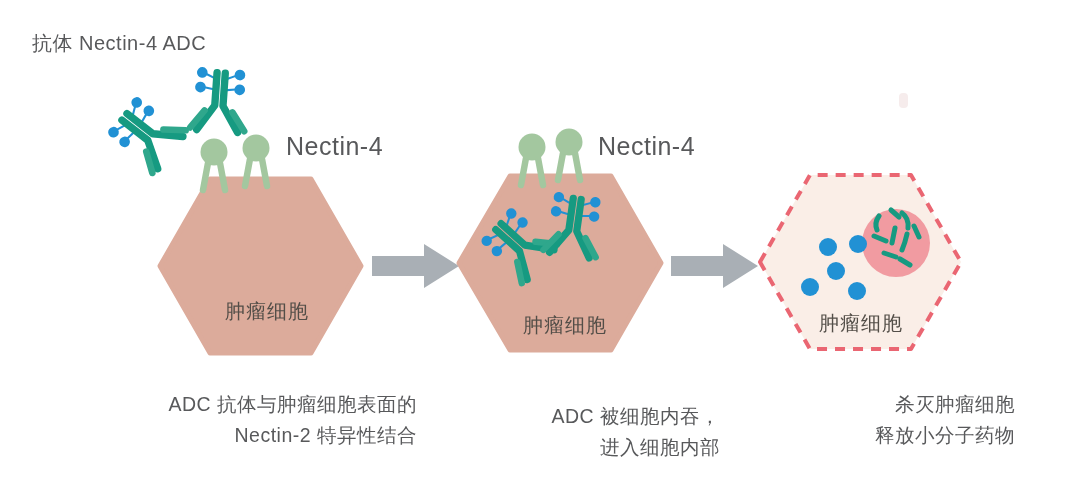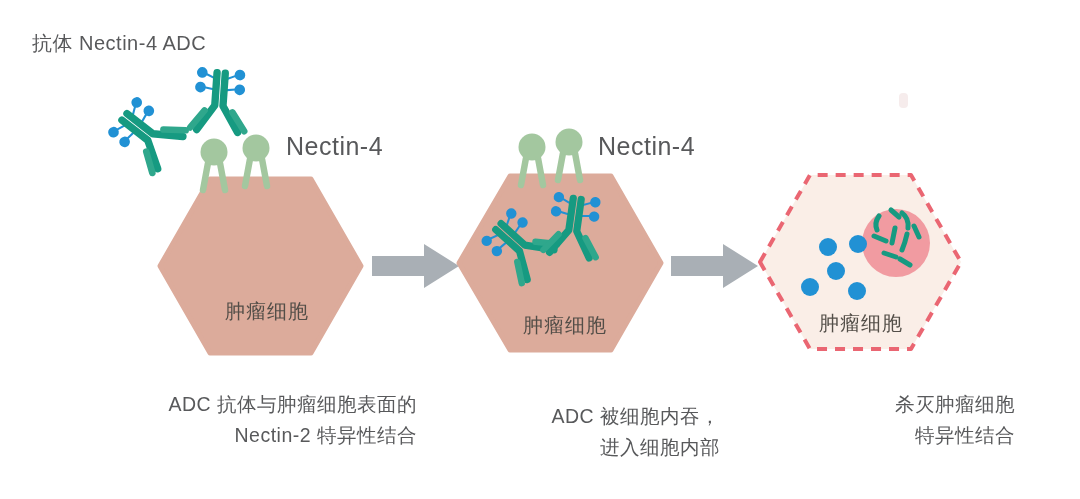--- a/index.html
+++ b/index.html
@@ -110,16 +110,16 @@
   <div class="txt caption" style="left:107px;top:389px">
     <div>ADC 抗体与肿瘤细胞表面的</div>
     <div>Nectin-2 特异性结合</div>
   </div>
   <div class="txt caption" style="left:410px;top:401px">
     <div>ADC 被细胞内吞，</div>
     <div>进入细胞内部</div>
   </div>
   <div class="txt caption" style="left:705px;top:389px">
     <div>杀灭肿瘤细胞</div>
-    <div>特异性结合</div>
+    <div>释放小分子药物</div>
   </div>
 
 </div>
 
 </body></html>

